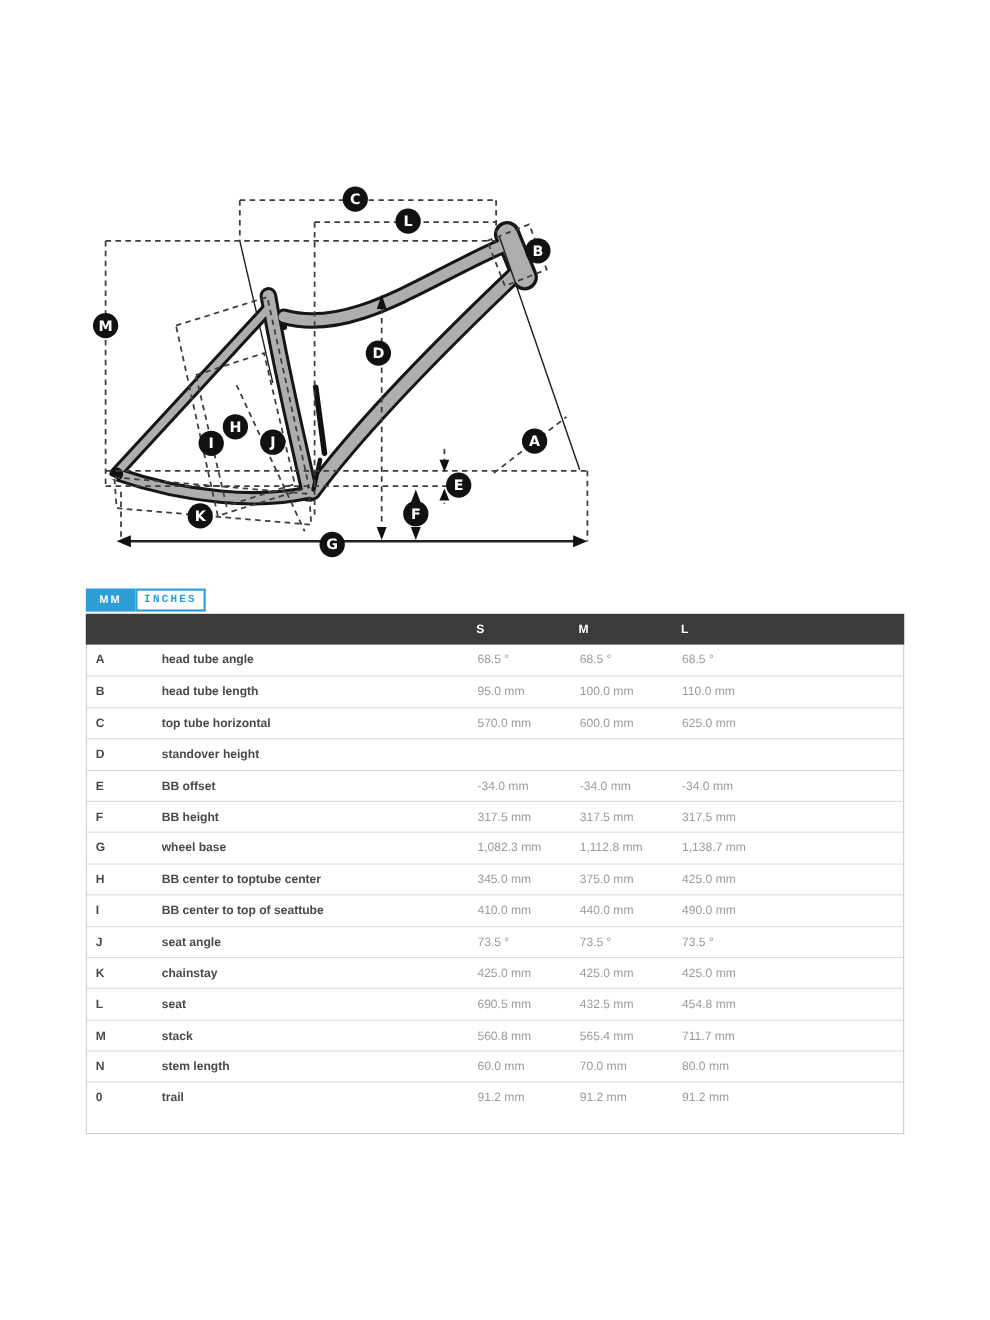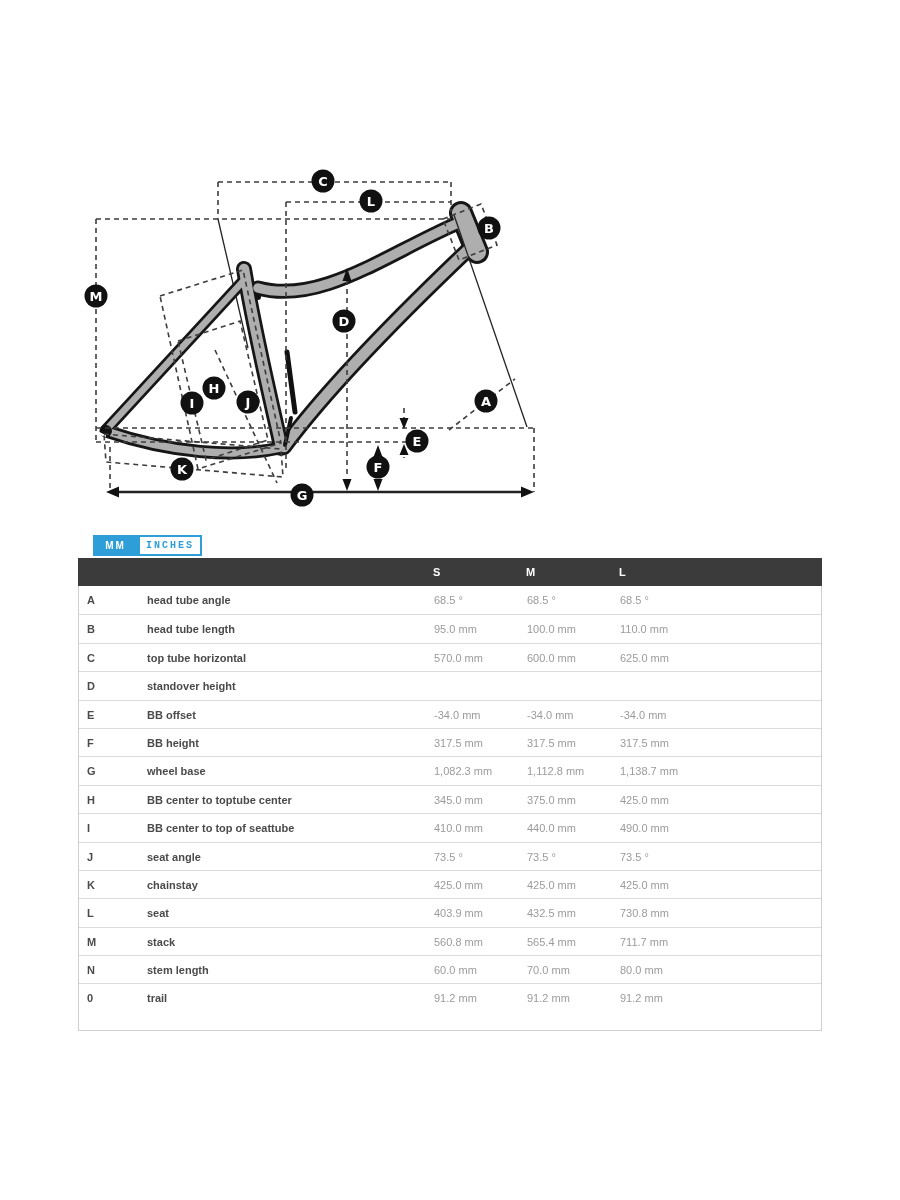--- a/index.html
+++ b/index.html
@@ -9,21 +9,21 @@
   .diagram-svg{position:absolute;left:0;top:0;}
   .dash{fill:none;stroke:#3d3d3d;stroke-width:1.6;stroke-dasharray:5 4;}
   .thin{fill:none;stroke:#222;stroke-width:1.3;}
   .blk{fill:none;stroke:#161616;stroke-linecap:round;stroke-linejoin:round;}
   .gry{fill:none;stroke:#aeaeae;stroke-linecap:round;stroke-linejoin:round;}
   .arr{fill:#111;}
   .lab-circle{fill:#111;}
   .lab-text{fill:#fff;font-family:"DejaVu Sans","Liberation Sans",sans-serif;
             font-size:13px;font-weight:bold;text-anchor:middle;}
   
-  .tabs{position:absolute;left:93px;top:535px;display:flex;align-items:flex-start;}
+  .tabs{position:absolute;left:78px;top:535px;display:flex;align-items:flex-start;}
   .tab{height:21px;line-height:21px;text-align:center;font-size:10px;font-weight:bold;
        letter-spacing:2px;box-sizing:border-box;cursor:pointer;}
   .tab-mm{width:45px;color:#fff;}
   .tab-inches{width:64px;background:#fff;border:2px solid;line-height:17px;}
   
   .geo-table{position:absolute;left:78px;top:559px;width:744px;box-sizing:border-box;
              border:1px solid #cfcfcf;border-top:none;background:#fff;}
   .thead{height:28px;position:relative;margin:-1px -1px 0 -1px;}
   .thead .col{position:absolute;top:0;height:28px;line-height:28px;color:#fff;
               font-size:11px;font-weight:bold;}
@@ -245,23 +245,23 @@
     <span class="cell-key">K</span>
     <span class="cell-label">chainstay</span>
     <span class="cell-s">425.0 mm</span>
     <span class="cell-m">425.0 mm</span>
     <span class="cell-l">425.0 mm</span>
   </div>
 
   <div class="trow">
     <span class="cell-key">L</span>
     <span class="cell-label">seat</span>
-    <span class="cell-s">403.9 mm</span>
+    <span class="cell-s">690.5 mm</span>
     <span class="cell-m">432.5 mm</span>
-    <span class="cell-l">730.8 mm</span>
+    <span class="cell-l">454.8 mm</span>
   </div>
 
   <div class="trow">
     <span class="cell-key">M</span>
     <span class="cell-label">stack</span>
     <span class="cell-s">560.8 mm</span>
     <span class="cell-m">565.4 mm</span>
     <span class="cell-l">711.7 mm</span>
   </div>
 

